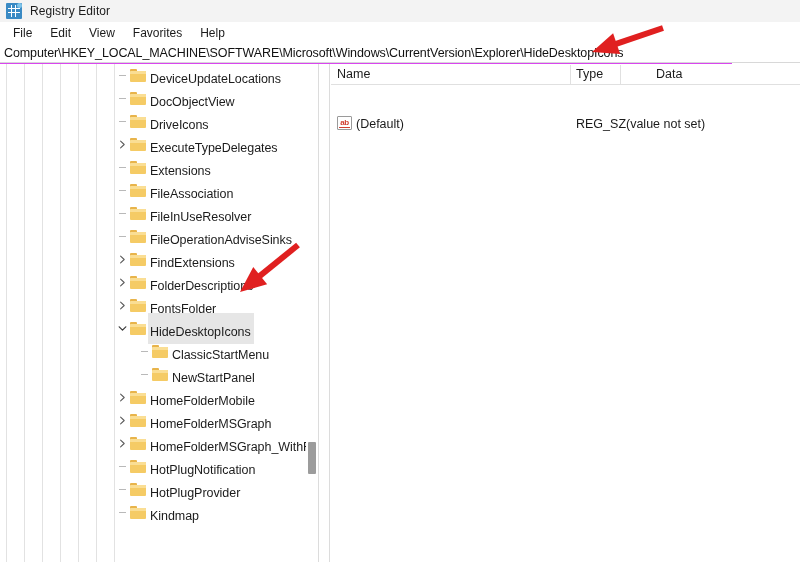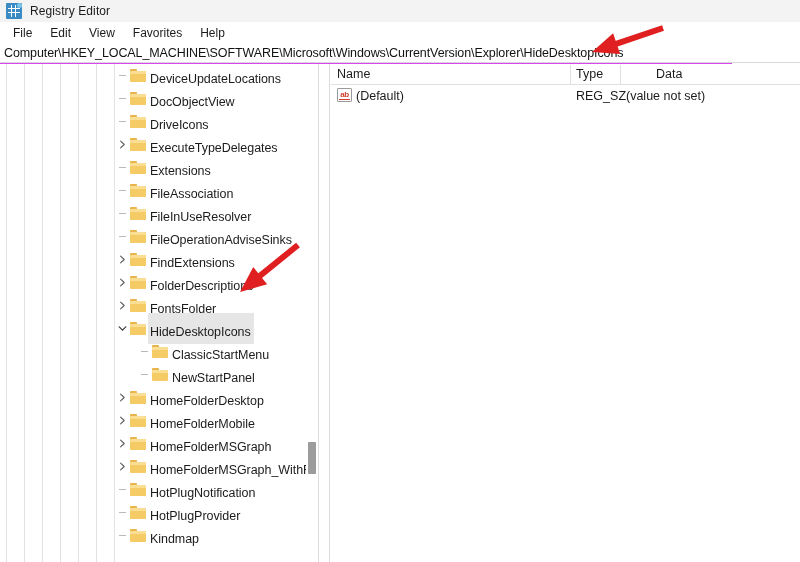--- a/index.html
+++ b/index.html
@@ -251,20 +251,21 @@
   .col-sep {
     position: absolute;
     top: 1px;
     width: 1px; height: 19px;
     background: #e0e0e0;
   }
   .value-row {
     position: relative;
     height: 22px;
     cursor: default;
+    margin-top: 28px;
   }
   .val-icon {
     position: absolute;
     left: 6px; top: 3px;
     width: 15px; height: 14px;
     background: #ffffff;
     border: 1px solid #9a9a9a;
     border-radius: 1px;
     display: flex;
     align-items: center;
@@ -461,32 +462,20 @@
             </div>
             <div class="node-label" style="left: 170px;">ClassicStartMenu</div>
           </div>
           <div class="tree-row">
             <div class="tick" style="left: 136px;"></div>
             <div class="folder" style="left: 152px;">
               <div class="tab"></div>
               <div class="body"></div>
             </div>
             <div class="node-label" style="left: 170px;">NewStartPanel</div>
-          </div>
-          <div class="tree-row">
-            <div class="twisty" style="left: 114px;">
-              <svg width="9" height="9" viewBox="0 0 9 9">
-                <path d="M2.6 1.2 L6.2 4.5 L2.6 7.8" fill="none" stroke="#5a5a5a" stroke-width="1.1" stroke-linecap="round" stroke-linejoin="round"></path>
-              </svg>
-            </div>
-            <div class="folder" style="left: 130px;">
-              <div class="tab"></div>
-              <div class="body"></div>
-            </div>
-            <div class="node-label" style="left: 148px;">HomeFolderDesktop</div>
           </div>
           <div class="tree-row">
             <div class="twisty" style="left: 114px;">
               <svg width="9" height="9" viewBox="0 0 9 9">
                 <path d="M2.6 1.2 L6.2 4.5 L2.6 7.8" fill="none" stroke="#5a5a5a" stroke-width="1.1" stroke-linecap="round" stroke-linejoin="round"></path>
               </svg>
             </div>
             <div class="folder" style="left: 130px;">
               <div class="tab"></div>
               <div class="body"></div>

